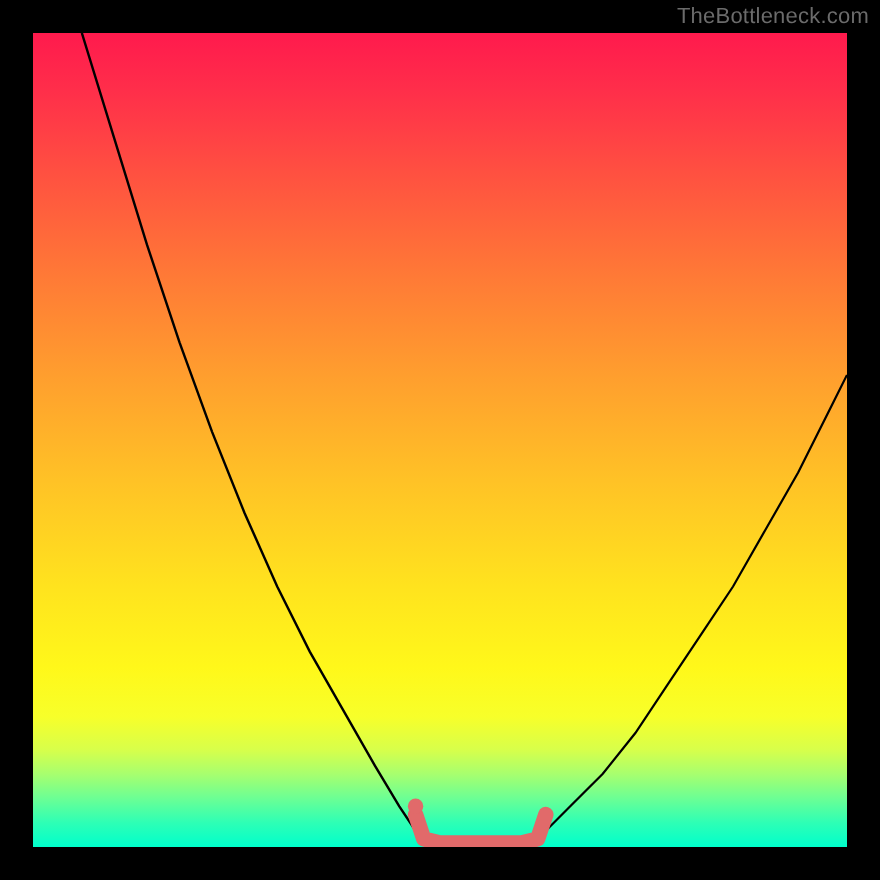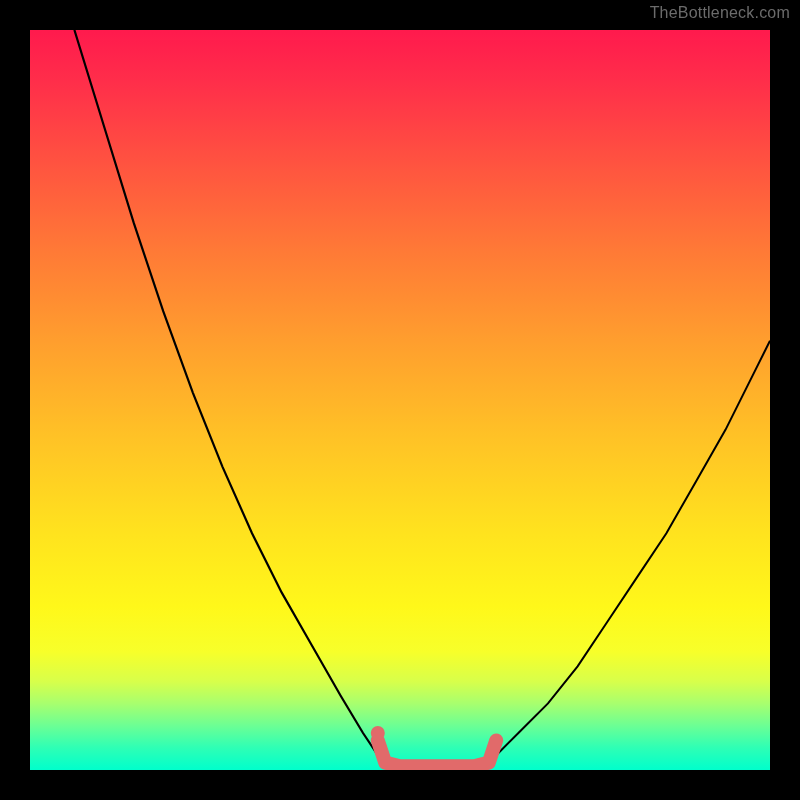--- a/index.html
+++ b/index.html
@@ -55,21 +55,21 @@
     top: 0;
     left: 0;
     width: 740px;
     height: 740px;
   }
   .watermark {
     position: absolute;
     top: 4px;
     right: 10px;
     color: #6b6b6b;
-    font-size: 16px;
+    font-size: 20px;
     letter-spacing: 0.2px;
     font-weight: 400;
   }
 </style>
 </head>
 <body>
 
 <div class="frame">
 
   <div class="watermark">TheBottleneck.com</div>

